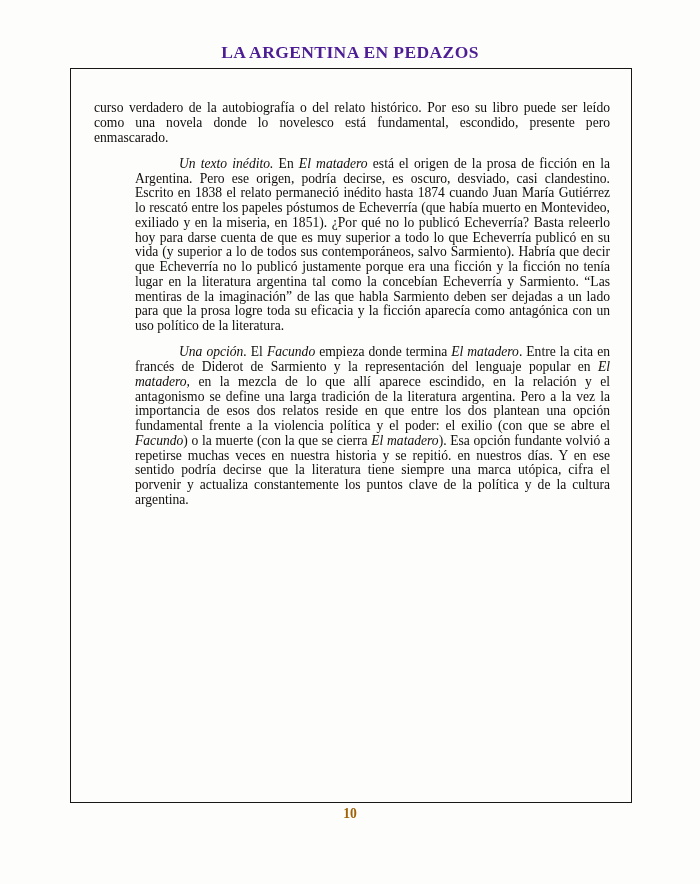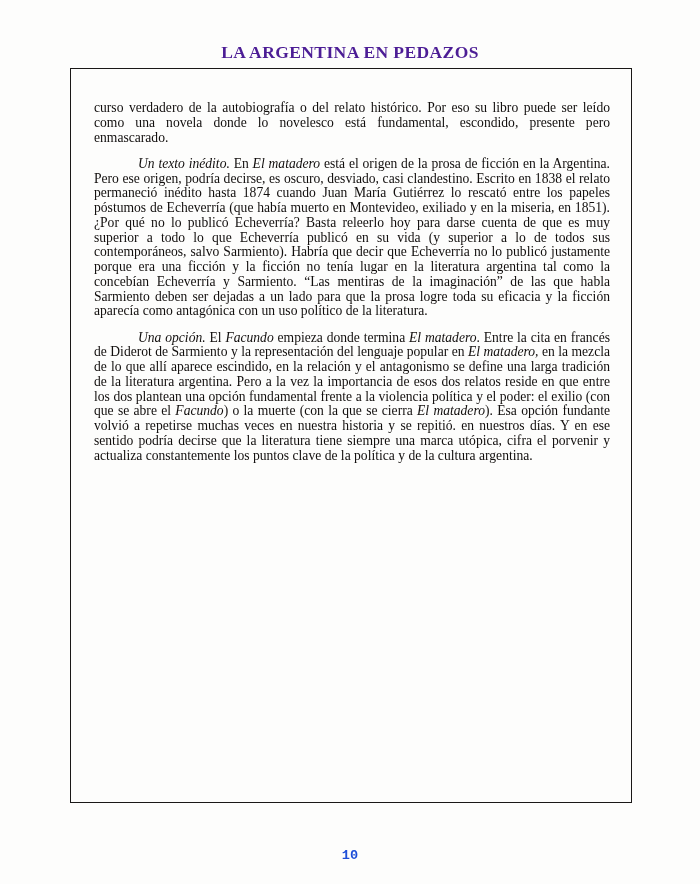--- a/index.html
+++ b/index.html
@@ -58,40 +58,40 @@
     font-size: 13.6px;
     line-height: 14.75px;
     text-align: justify;
     text-justify: inter-word;
     color: #110e0d;
     hyphens: manual;
   }
 
   p.body-par + p.body-par {
     margin-top: 11.5px;
+    margin-left: 41px;
   }
 
   p.indent {
     text-indent: 44px;
   }
 
   .it {
     font-style: italic;
   }
 
   .folio {
     position: absolute;
-    top: 848px;
+    top: 806px;
     left: 0;
     width: 700px;
     text-align: center;
     font-size: 13.6px;
     font-weight: bold;
-    color: #1d4ed8;
-    font-family: Liberation Mono, monospace;
+    color: #a16207;
   }
 </style>
 </head>
 <body>
 
 <div class="page"></div>
 
 <div class="running-head">LA ARGENTINA EN PEDAZOS</div>
 
 <div class="text-frame"></div>

